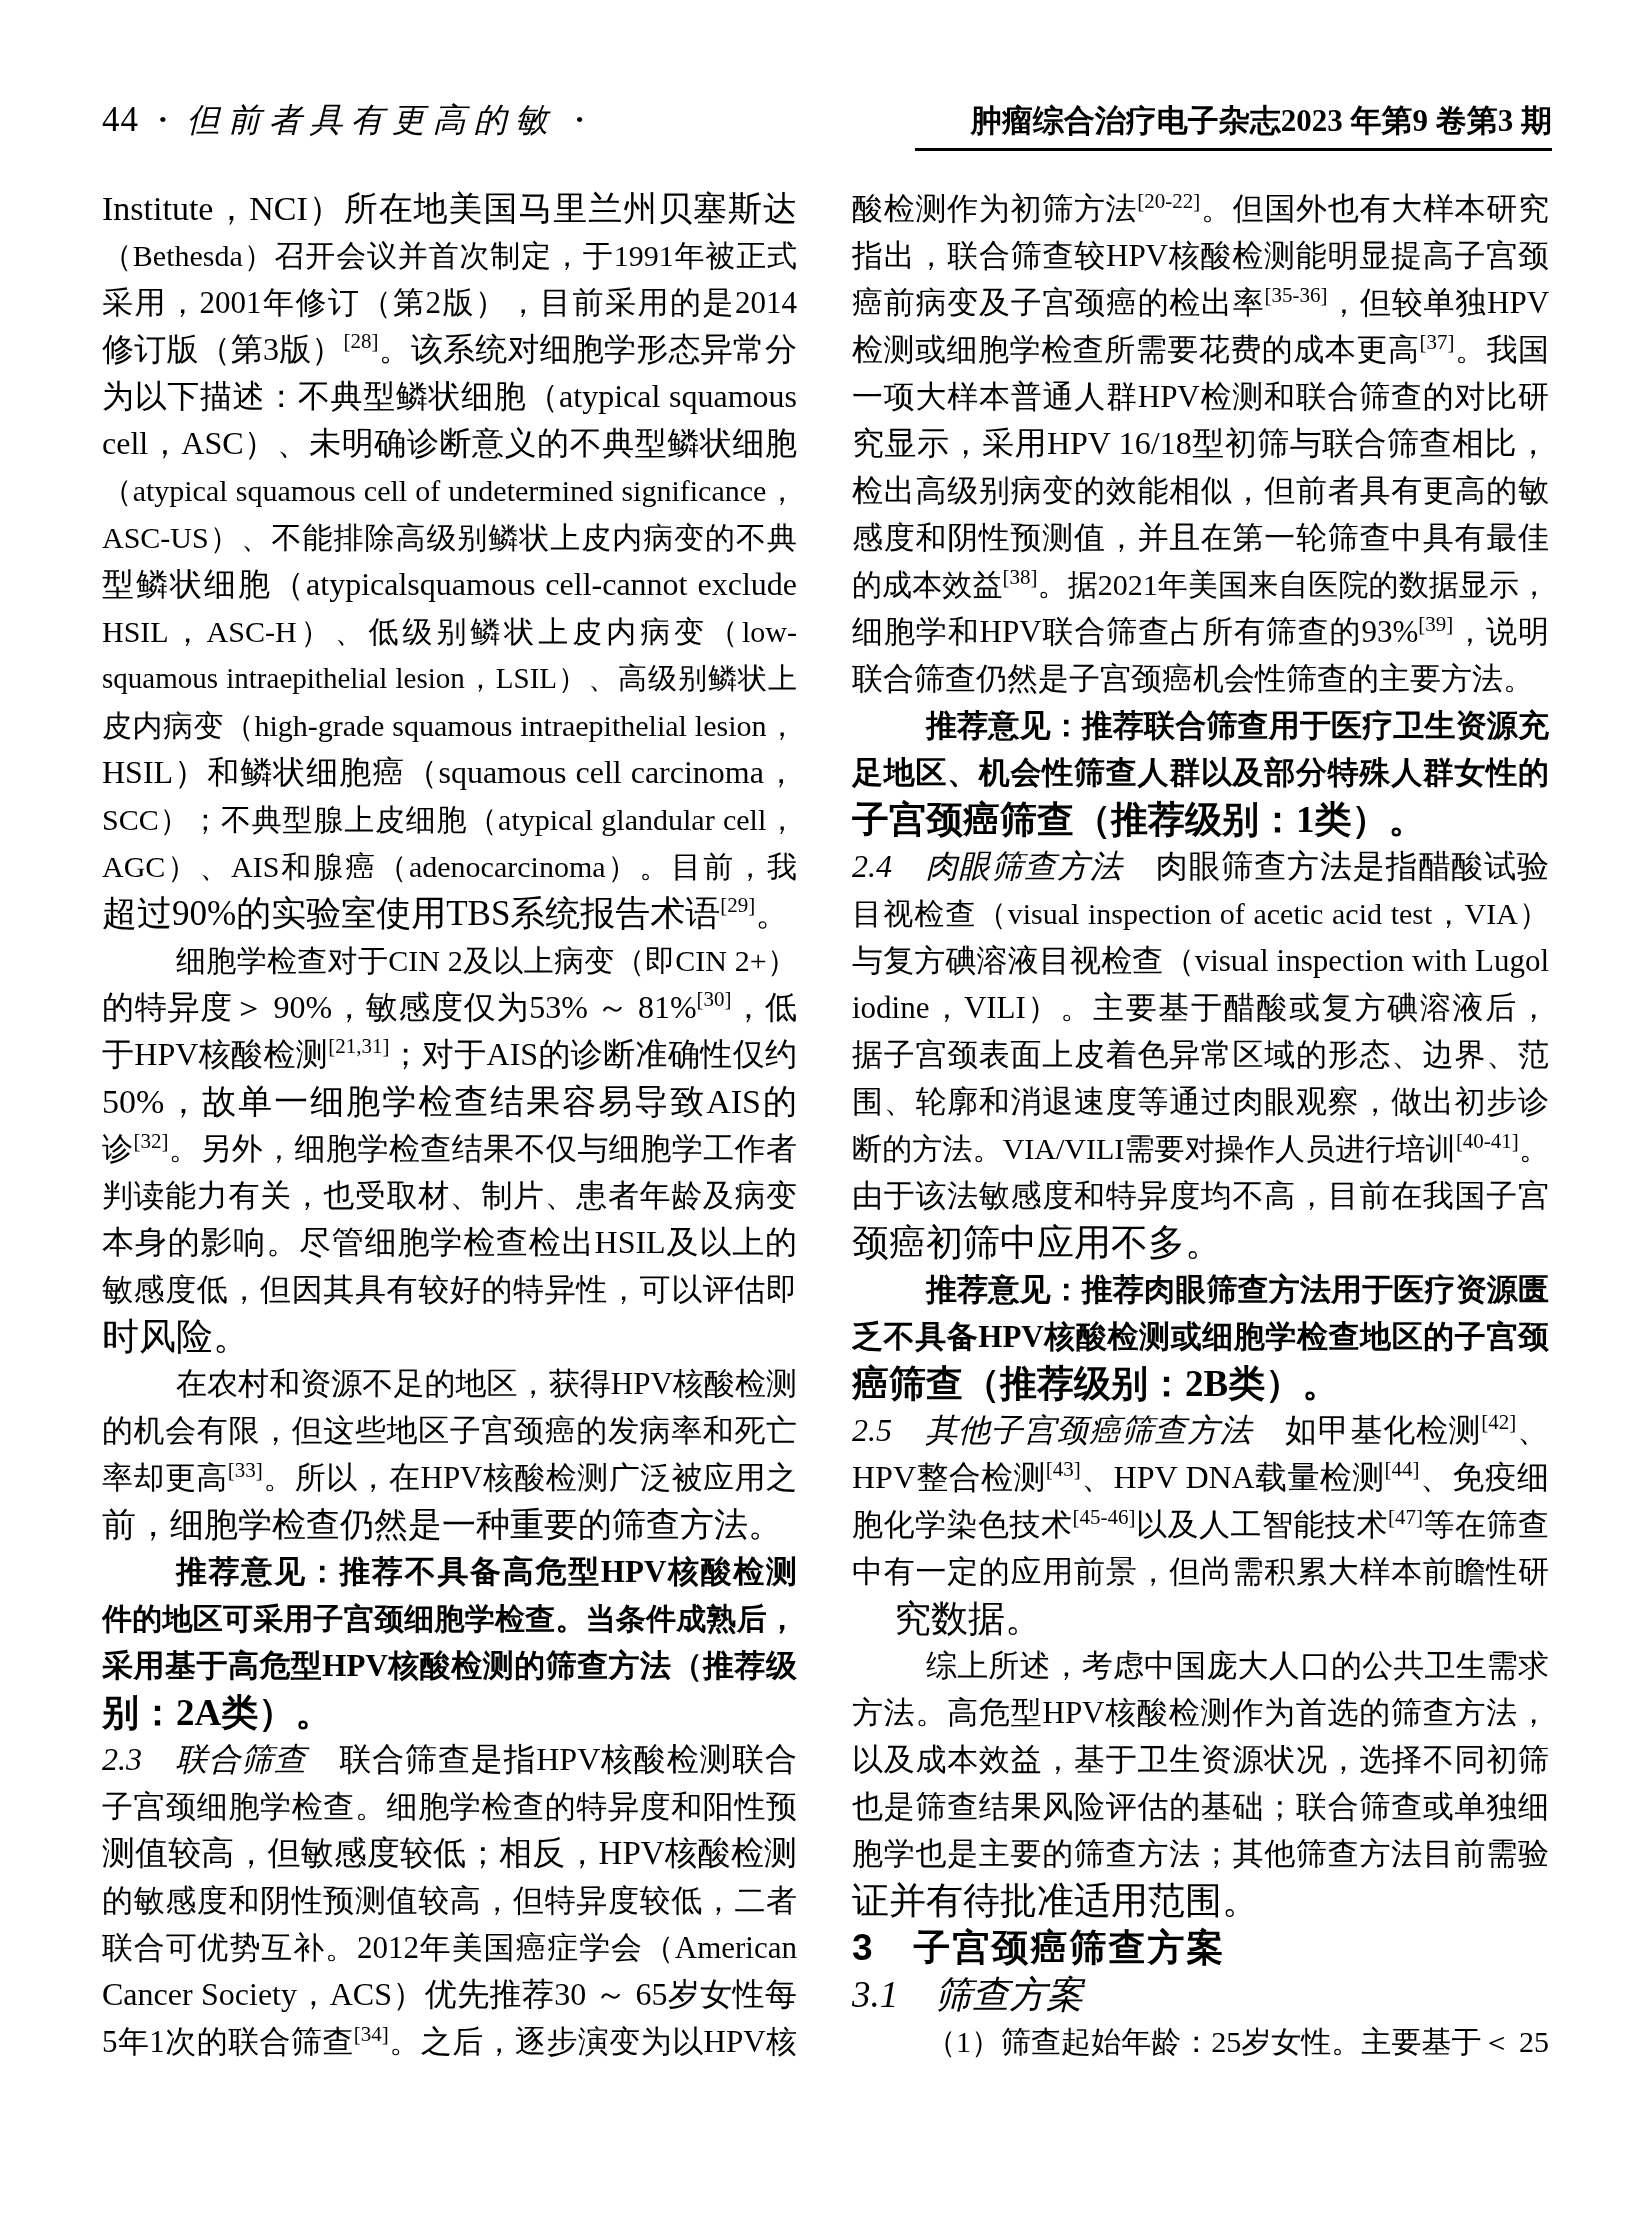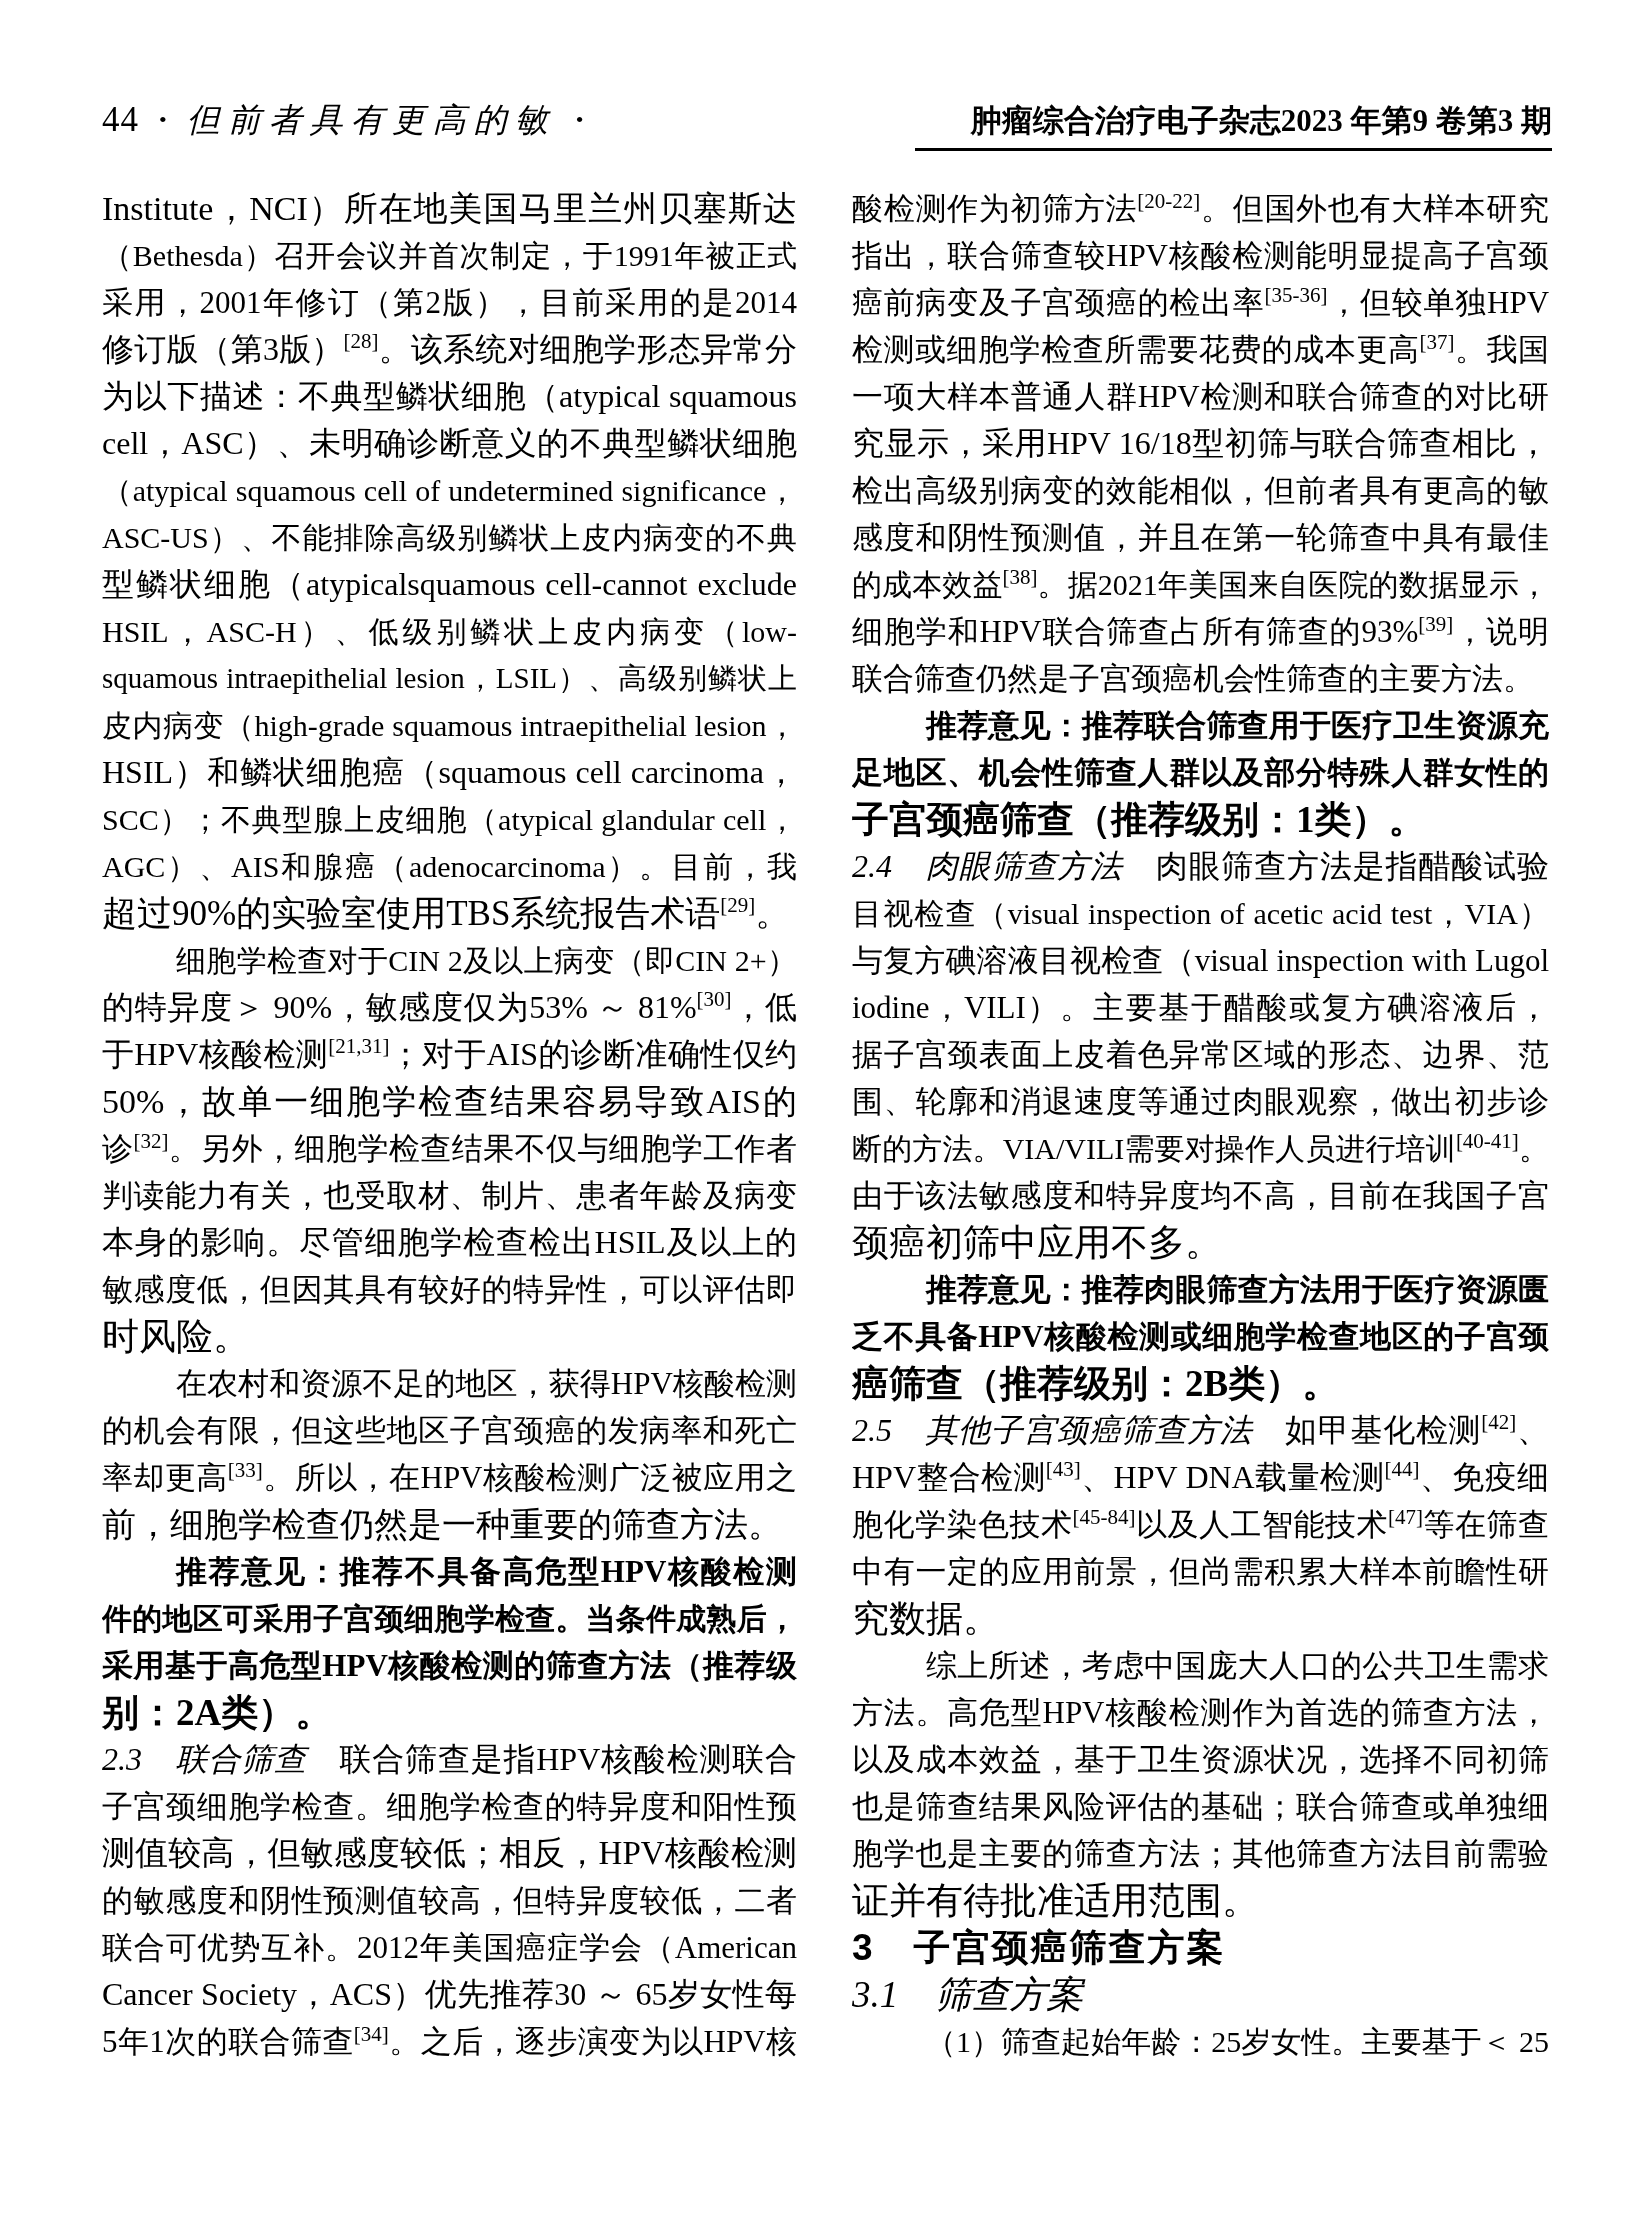--- a/index.html
+++ b/index.html
@@ -127,23 +127,23 @@
       <div class="line" style="font-size: 31px;"><span>据子宫颈表面上皮着色异常区域的形态、边界、范</span></div>
       <div class="line" style="font-size: 31px;"><span>围、轮廓和消退速度等通过肉眼观察，做出初步诊</span></div>
       <div class="line" style="font-size: 30px;"><span>断的方法。VIA/VILI需要对操作人员进行培训</span><span class="sup">[40-41]</span><span>。</span></div>
       <div class="line" style="font-size: 31px;"><span>由于该法敏感度和特异度均不高，目前在我国子宫</span></div>
       <div class="line end" style="font-size: 37px;"><span>颈癌初筛中应用不多。</span></div>
       <div class="line bold indent" style="font-size: 31px;"><span>推荐意见：推荐肉眼筛查方法用于医疗资源匮</span></div>
       <div class="line bold" style="font-size: 31px;"><span>乏不具备HPV核酸检测或细胞学检查地区的子宫颈</span></div>
       <div class="line bold end" style="font-size: 37px;"><span>癌筛查（推荐级别：2B类）。</span></div>
       <div class="line" style="font-size: 32px;"><span class="kai">2.5　其他子宫颈癌筛查方法</span><span>　如甲基化检测</span><span class="sup">[42]</span><span>、</span></div>
       <div class="line" style="font-size: 32px;"><span>HPV整合检测</span><span class="sup">[43]</span><span>、HPV DNA载量检测</span><span class="sup">[44]</span><span>、免疫细</span></div>
-      <div class="line" style="font-size: 31px;"><span>胞化学染色技术</span><span class="sup">[45-84]</span><span>以及人工智能技术</span><span class="sup">[47]</span><span>等在筛查</span></div>
+      <div class="line" style="font-size: 31px;"><span>胞化学染色技术</span><span class="sup">[45-46]</span><span>以及人工智能技术</span><span class="sup">[47]</span><span>等在筛查</span></div>
       <div class="line" style="font-size: 31px;"><span>中有一定的应用前景，但尚需积累大样本前瞻性研</span></div>
-      <div class="line end" style="font-size: 37px;"><span>究数据。</span></div>
+      <div class="line end" style="font-size: 37px; margin-left: 42px;"><span>究数据。</span></div>
       <div class="line indent" style="font-size: 31px;"><span>综上所述，考虑中国庞大人口的公共卫生需求</span></div>
       <div class="line" style="font-size: 31px;"><span>方法。高危型HPV核酸检测作为首选的筛查方法，</span></div>
       <div class="line" style="font-size: 31px;"><span>以及成本效益，基于卫生资源状况，选择不同初筛</span></div>
       <div class="line" style="font-size: 31px;"><span>也是筛查结果风险评估的基础；联合筛查或单独细</span></div>
       <div class="line" style="font-size: 31px;"><span>胞学也是主要的筛查方法；其他筛查方法目前需验</span></div>
       <div class="line end" style="font-size: 37px;"><span>证并有待批准适用范围。</span></div>
       <div class="line heading end" style="font-size: 37px;"><span>3　子宫颈癌筛查方案</span></div>
       <div class="line end" style="font-size: 37px;"><span class="kai">3.1　筛查方案</span></div>
       <div class="line indent" style="font-size: 30px;"><span>（1）筛查起始年龄：25岁女性。主要基于＜ 25</span></div>
     </div>

